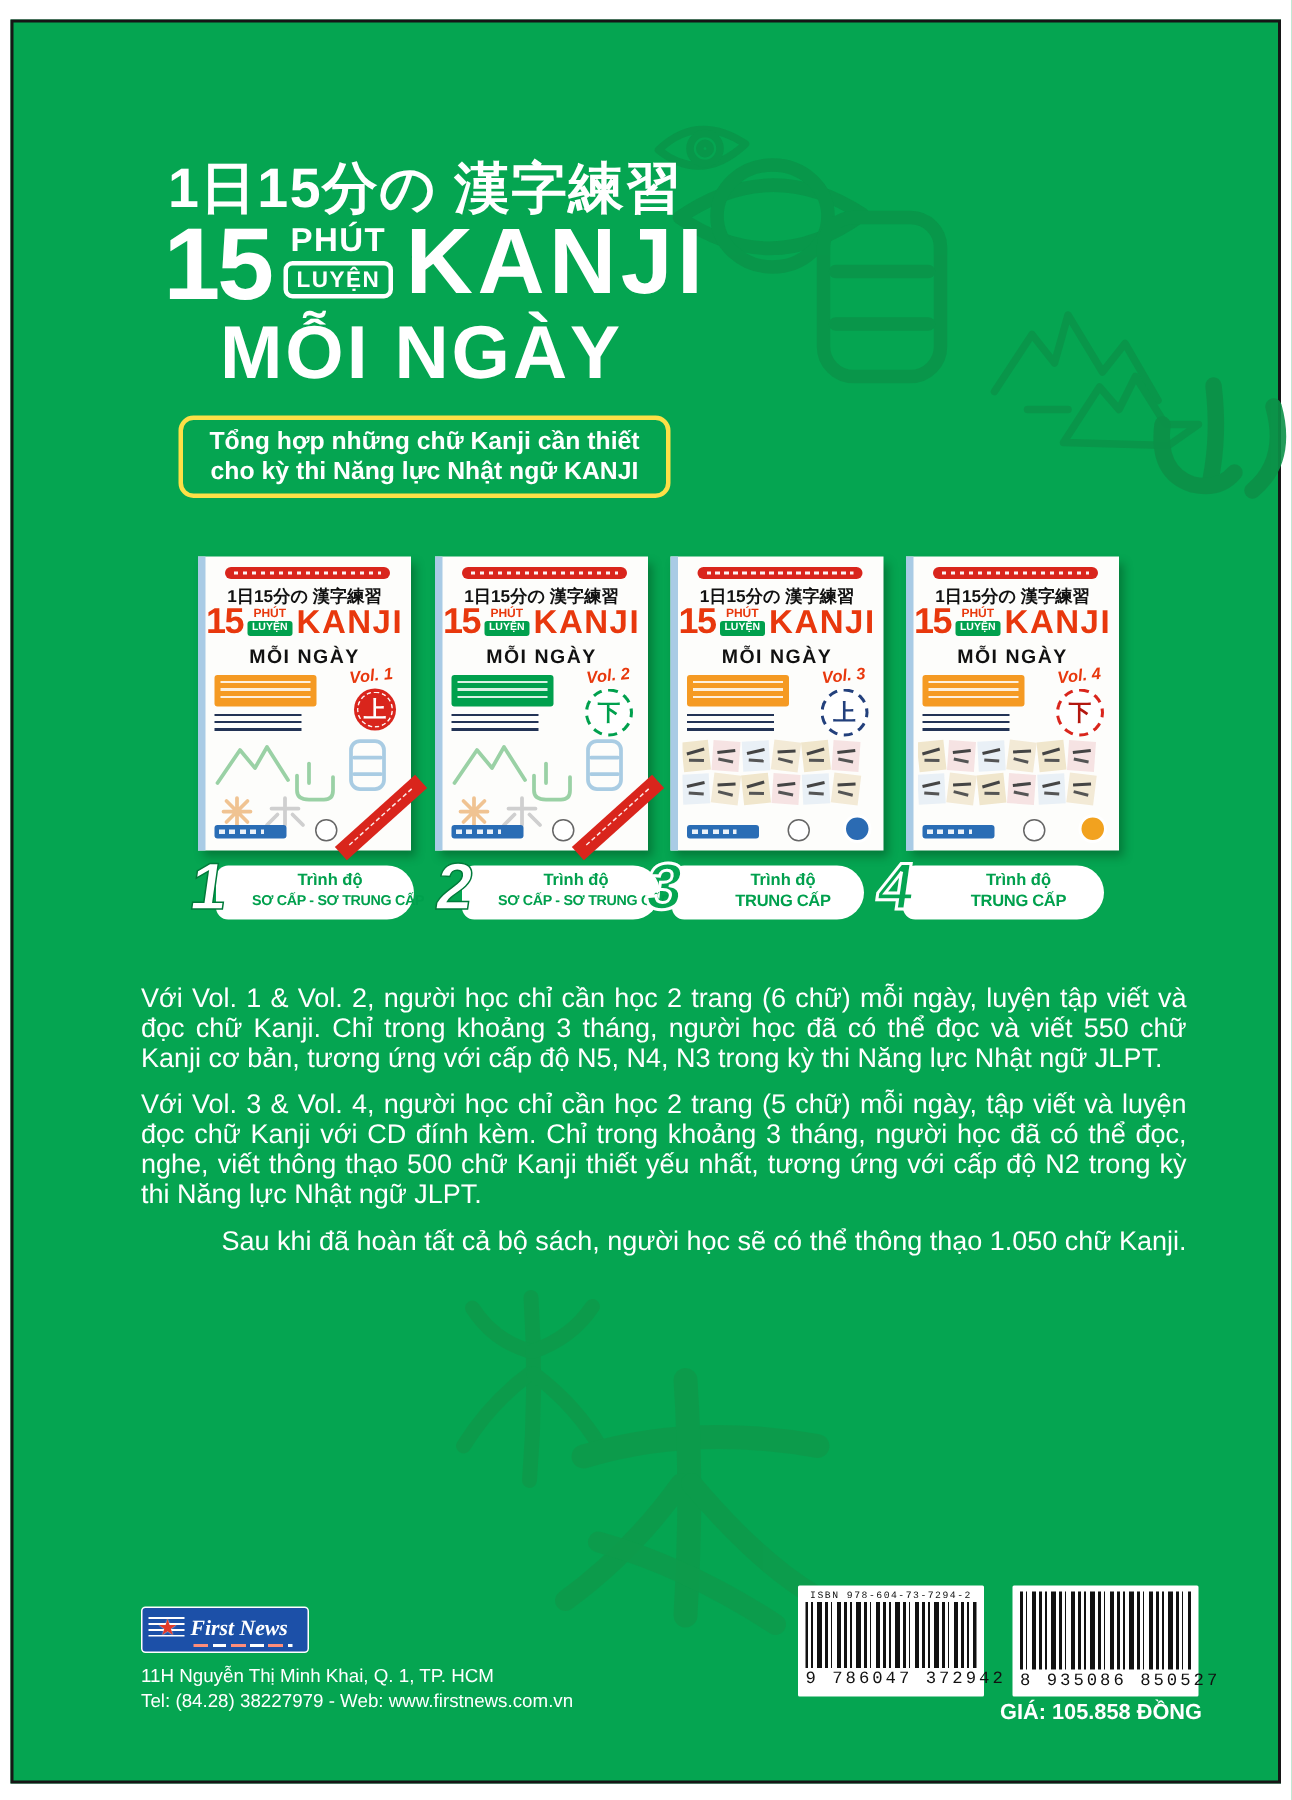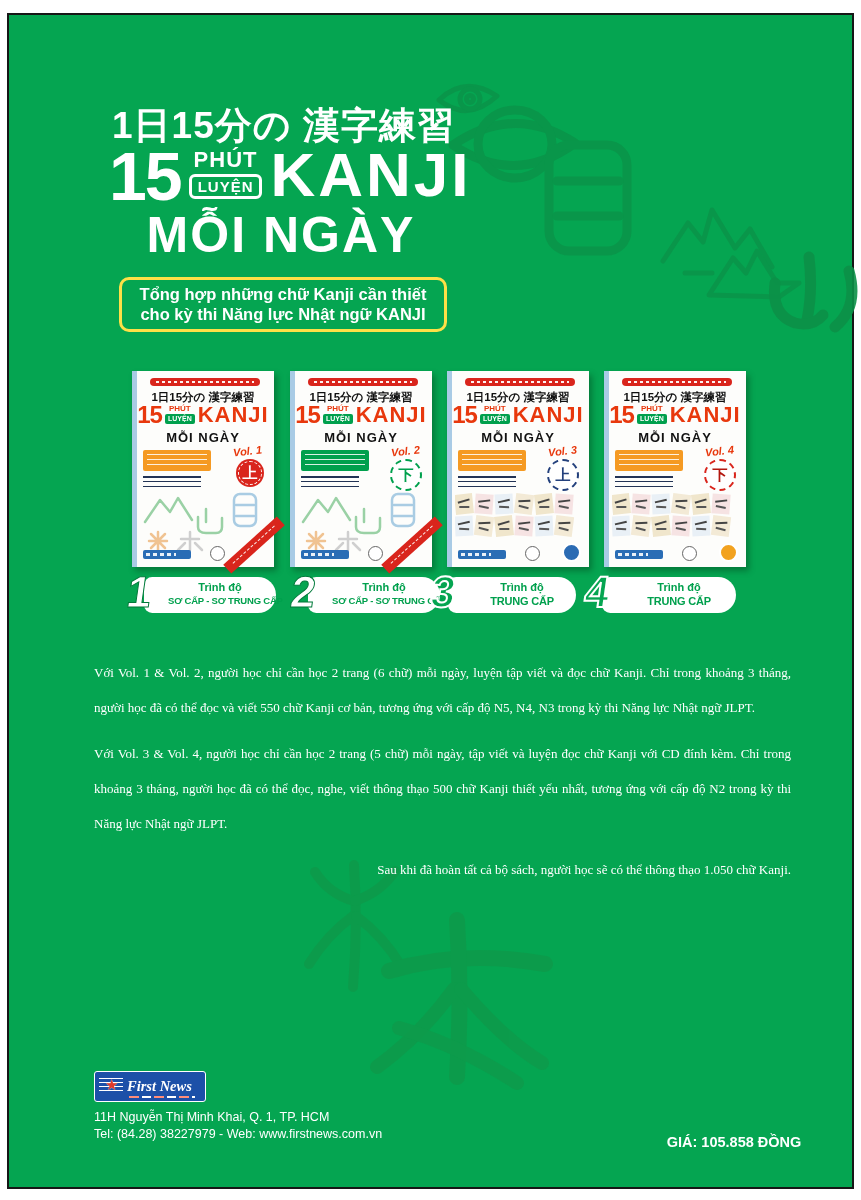--- a/index.html
+++ b/index.html
@@ -74,21 +74,21 @@
   .lv-num{position:absolute;left:-17px;top:-7px;font-size:44px;font-weight:800;transform:skewX(-8deg);line-height:44px;}
   .n-white{color:#fff;-webkit-text-stroke:1px #007a3a;}
   .n-green{color:#05A551;-webkit-text-stroke:2px #ffffff;}
   .lv-text{position:absolute;left:24px;right:4px;top:4px;text-align:center;color:#00A04D;white-space:nowrap;}
   .lv-top{font-size:11px;font-weight:700;line-height:13px;}
   .lv-bottom{font-size:9.5px;font-weight:800;line-height:14px;letter-spacing:-0.2px;}
   .lv3 .lv-bottom,.lv4 .lv-bottom{font-size:11px;}
 
   
   .body-text{left:85px;top:640px;width:697px;color:#fff;}
-  .body-text p{margin:0 0 11px 0;font-size:13px;line-height:35px;text-align:justify;font-family:Liberation Serif, serif;}
+  .body-text p{margin:0 0 11px 0;font-size:18px;line-height:20px;text-align:justify;}
   .body-text p:last-child{text-align:right;}
 
   
   .fn-logo{left:85px;top:1056px;width:112px;height:31px;background:#1c50a8;border-radius:3px;border:1px solid #fff;
      display:flex;align-items:center;padding:0 4px;box-sizing:border-box;}
   .fn-lines{width:24px;height:13px;margin-top:-4px;
      background:repeating-linear-gradient(180deg,#fff 0 1.5px,transparent 1.5px 4px);}
   .fn-star{position:absolute;left:10px;top:4px;color:#e03a2a;font-size:15px;text-shadow:0 0 1px #fff;}
   .fn-name{color:#fff;font-family:"Liberation Serif",serif;font-style:italic;font-weight:700;font-size:14.5px;margin-left:4px;white-space:nowrap;text-align:center;}
   .fn-tagline{position:absolute;left:34px;bottom:3px;width:66px;height:2px;
@@ -359,18 +359,27 @@
     <div class="fn-lines"></div>
     <div class="fn-star">★</div>
     <div class="fn-name">First News</div>
     <div class="fn-tagline"></div>
   </div>
   <div class="abs pub-lines">
     <div>11H Nguyễn Thị Minh Khai, Q. 1, TP. HCM</div>
     <div>Tel: (84.28) 38227979 - Web: www.firstnews.com.vn</div>
   </div>
 
+  <div class="barcode bc1">
+    <div class="bc-isbn">ISBN 978-604-73-7294-2</div>
+    <div class="bars"></div>
+    <div class="bc-digits">9 786047 372942</div>
+  </div>
+  <div class="barcode bc2">
+    <div class="bars"></div>
+    <div class="bc-digits">8 935086 850527</div>
+  </div>
   <div class="abs price">
     <span>GIÁ:</span>
     <b>105.858 ĐỒNG</b>
   </div>
 
 </div>
 
 </body></html>

